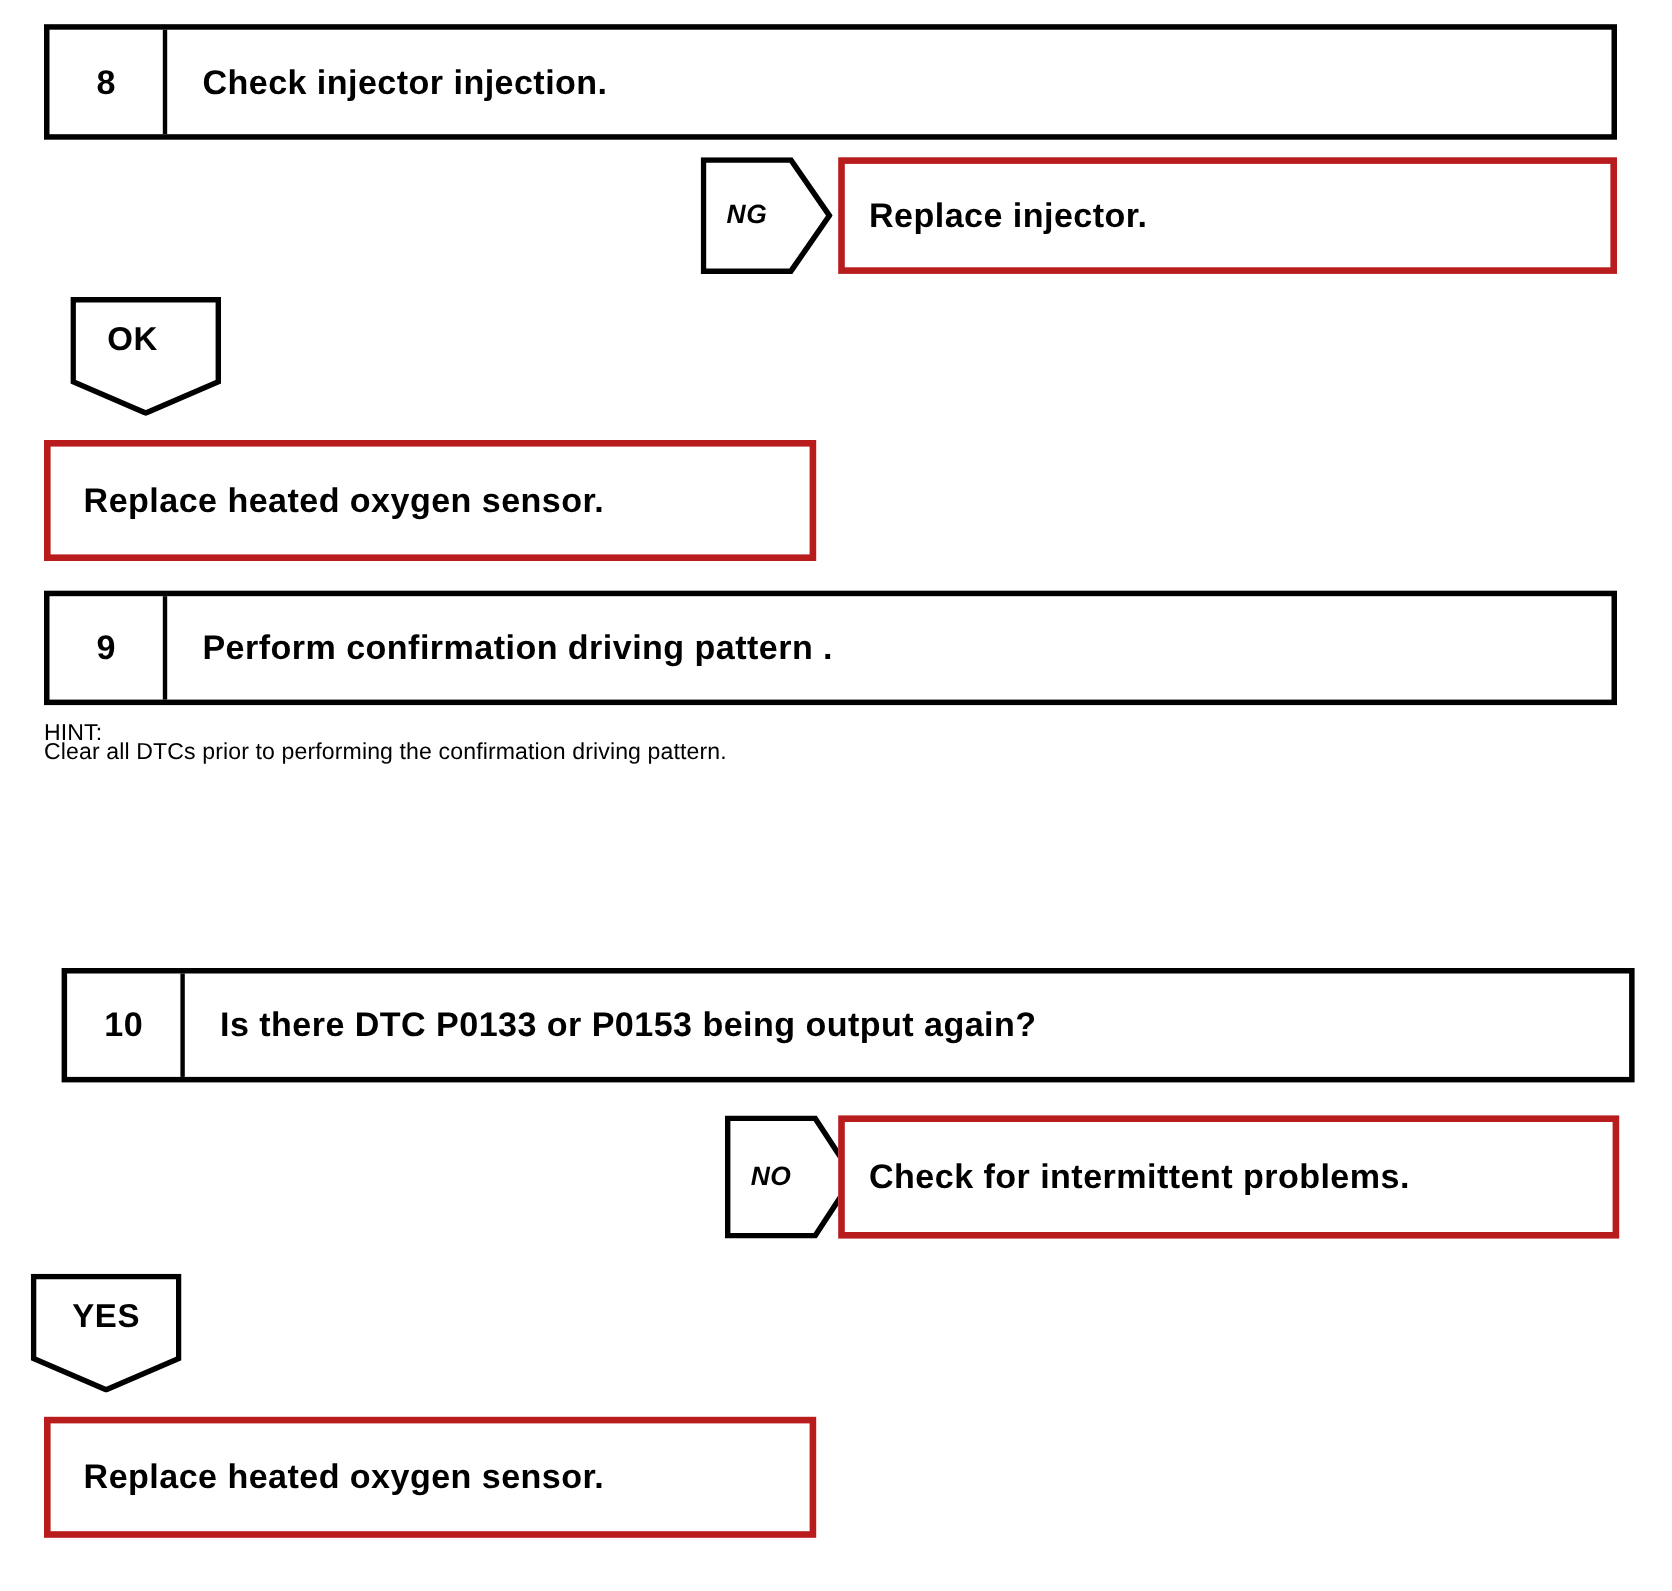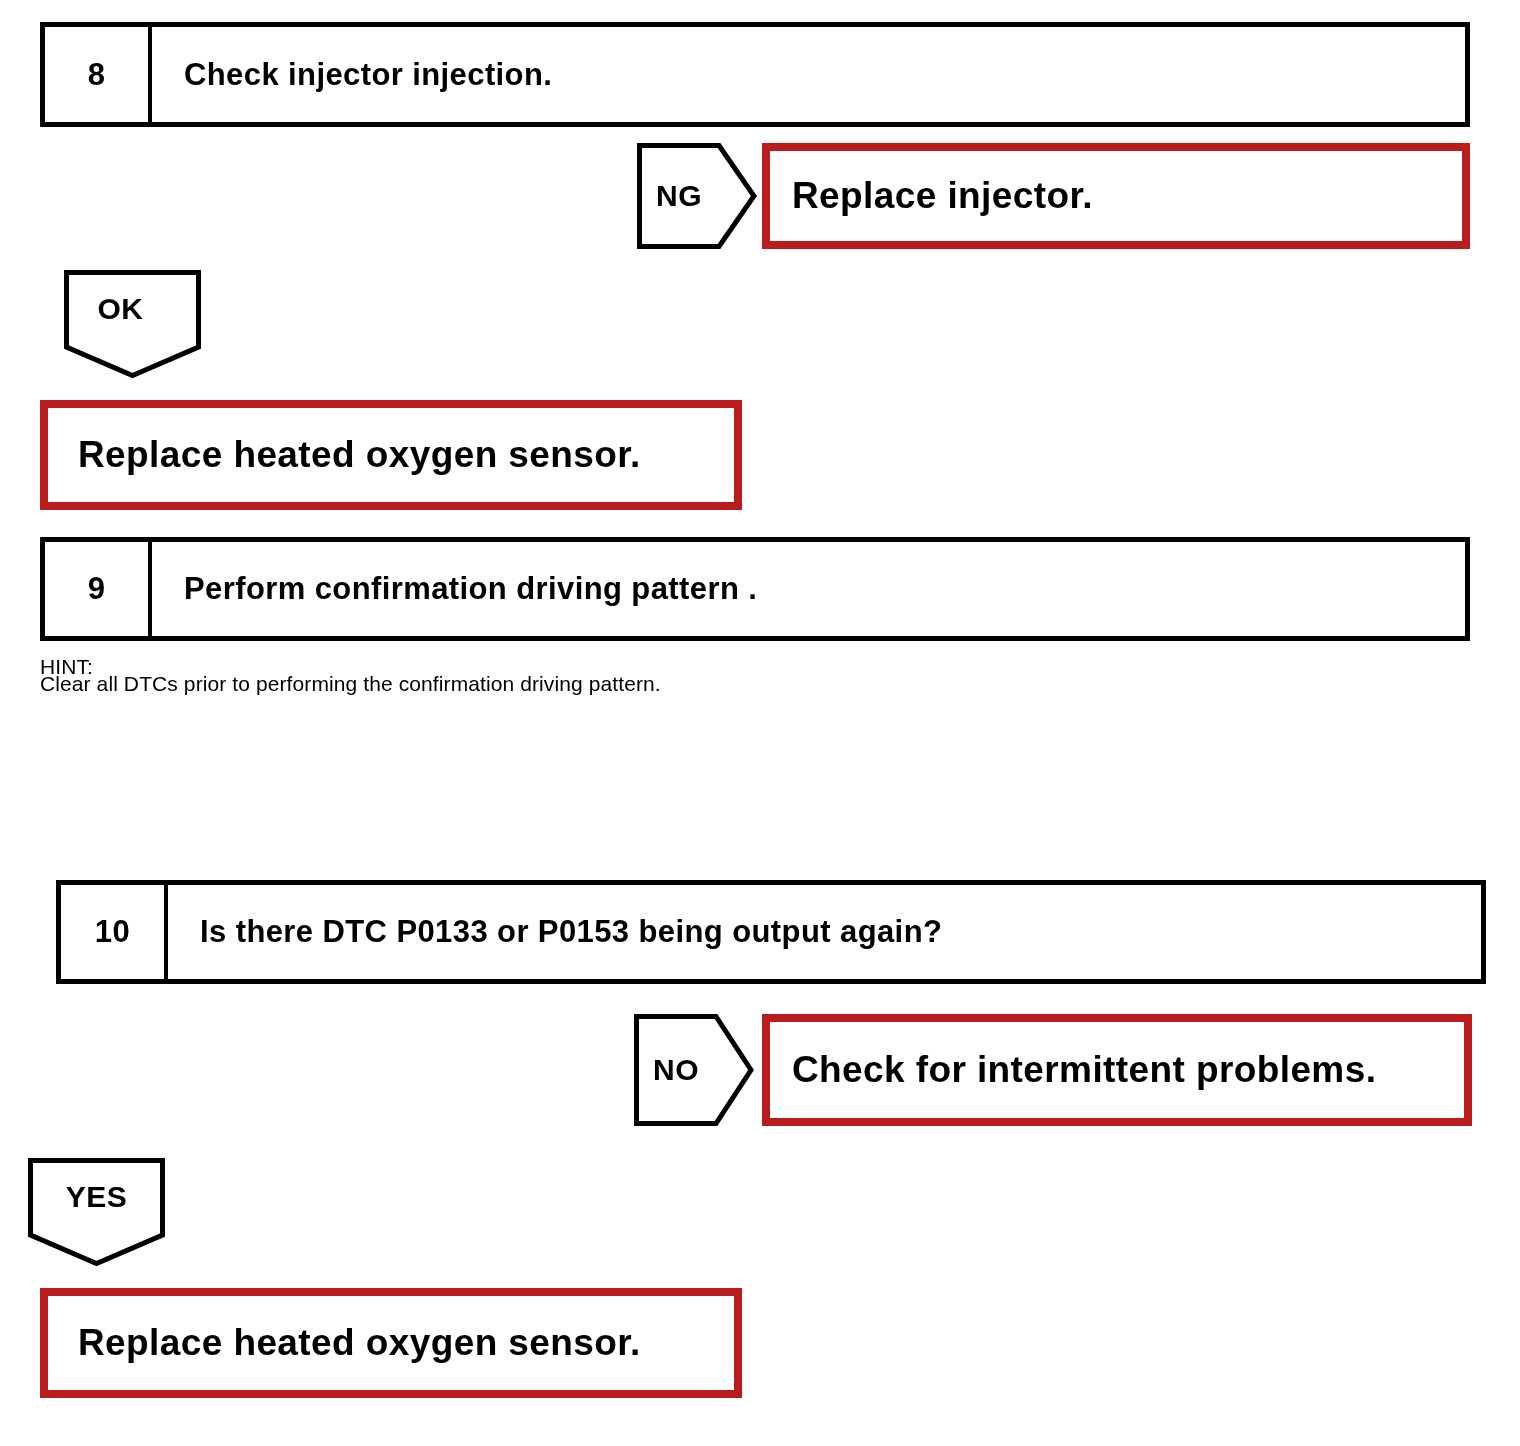--- a/index.html
+++ b/index.html
@@ -46,48 +46,49 @@
     padding-left: 32px;
     font-size: 31px;
     font-weight: bold;
     letter-spacing: 0.4px;
   }
 
   
   .result-box {
     position: absolute;
     box-sizing: border-box;
-    border: 8px solid #b91c1c;
+    border: 6px solid #b91c1c;
     background: #fff;
     display: flex;
     align-items: center;
     padding-left: 30px;
-    font-size: 37px;
+    font-size: 31px;
     font-weight: bold;
     letter-spacing: 0.4px;
   }
   .result-box.tight { padding-left: 22px; }
 
   
   .penta-right {
     position: absolute;
   }
   .penta-right svg { display: block; }
   .penta-label {
     position: absolute;
     left: 0;
     top: 0;
     width: 84px;
     height: 100%;
     display: flex;
     align-items: center;
     justify-content: center;
-    font-size: 30px;
+    font-size: 24px;
     font-weight: bold;
     letter-spacing: 0.5px;
+    font-style: italic;
   }
 
   
   .penta-down {
     position: absolute;
   }
   .penta-down svg { display: block; }
   .penta-down-label {
     position: absolute;
     left: 0;
@@ -146,21 +147,21 @@
 
   <div class="hint" style="left:40px; top:655px;">HINT:</div>
   <div class="hint" style="left:40px; top:672px;">Clear all DTCs prior to performing the confirmation driving pattern.</div>
 
 
   <div class="step-box" style="left:40px; top:880px; width:1430px; height:104px;margin-left:16px;">
     <div class="step-num">10</div>
     <div class="step-text">Is there DTC P0133 or P0153 being output again?</div>
   </div>
 
-  <div class="penta-right" style="left:634px; top:1014px; width:120px; height:112px;">
+  <div class="penta-right" style="left:659px; top:1014px; width:120px; height:112px;">
     <svg width="120" height="112" viewBox="0 0 120 112" aria-hidden="true">
       <polygon points="2.5,2.5 82,2.5 117,56 82,109.5 2.5,109.5" fill="#ffffff" stroke="#000000" stroke-width="5" stroke-linejoin="miter"></polygon>
     </svg>
     <div class="penta-label">NO</div>
   </div>
 
   <div class="result-box tight" style="left:762px; top:1014px; width:710px; height:112px;">Check for intermittent problems.</div>
 
   <div class="penta-down" style="left:28px; top:1158px; width:137px; height:108px;">
     <svg width="137" height="108" viewBox="0 0 137 108" aria-hidden="true">

